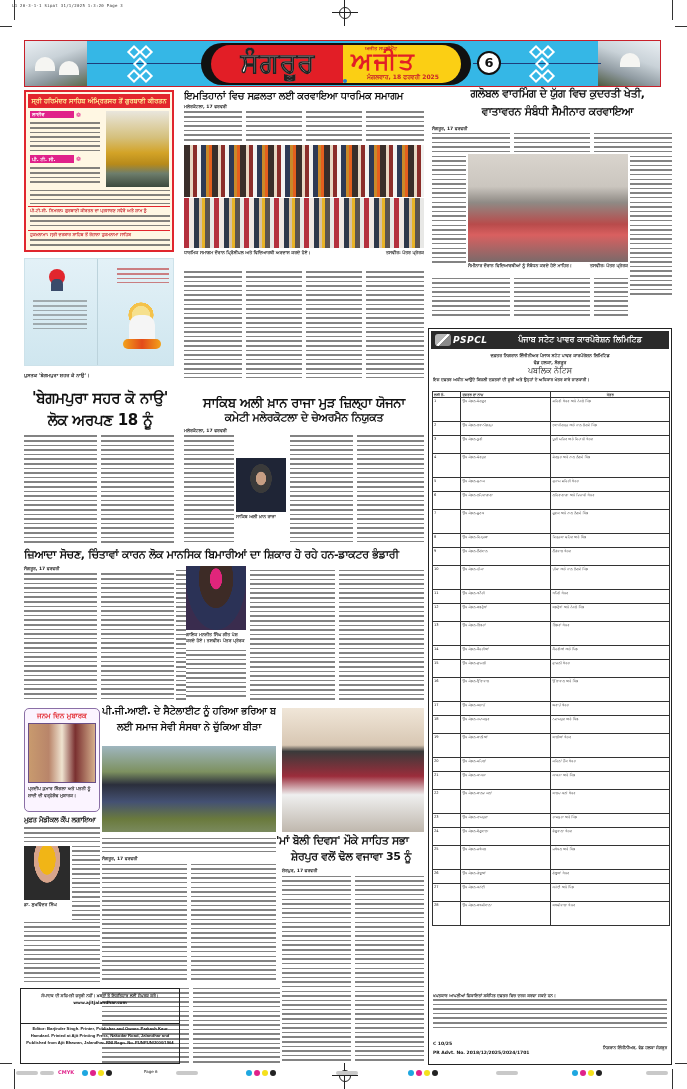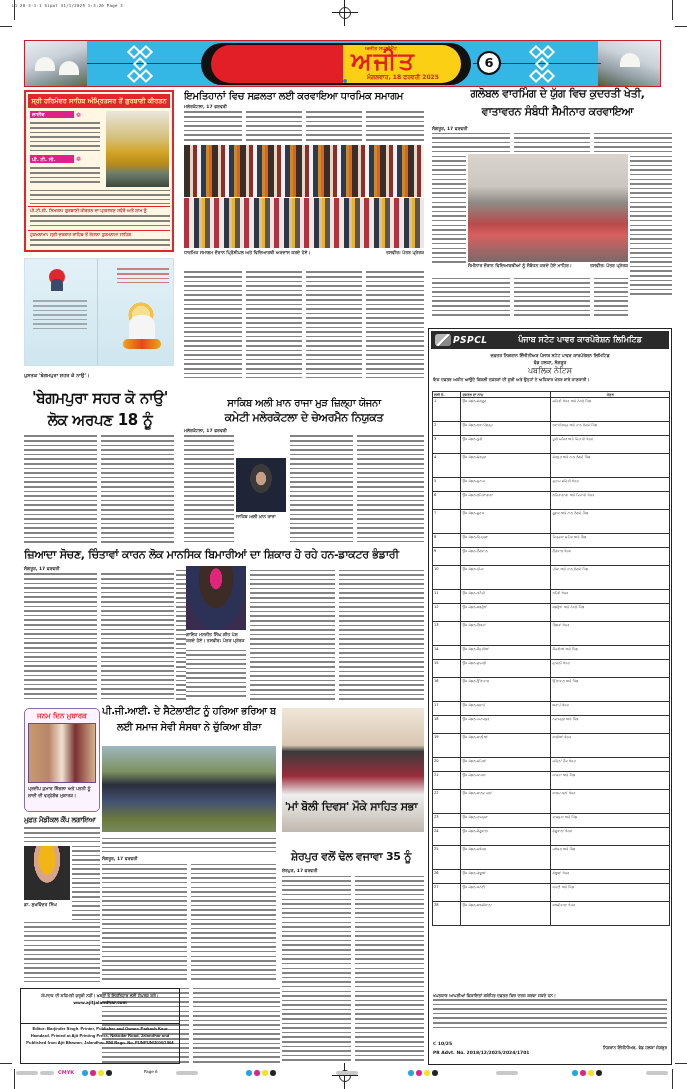--- a/index.html
+++ b/index.html
@@ -102,20 +102,21 @@
   <div class="abs diamond-set" style="left:502px;">
     <div class="diamond" style="left:4px;top:2px;"></div>
       <div class="diamond" style="left:16px;top:2px;"></div>
       <div class="diamond" style="left:10px;top:14px;"></div>
       <div class="diamond" style="left:4px;top:26px;"></div>
       <div class="diamond" style="left:16px;top:26px;"></div>
   </div>
   <div class="abs mh-pill"></div>
   <div class="abs mh-red"></div>
   <div class="abs mh-yellow"></div>
+  <div class="abs mh-sangrur">ਸੰਗਰੂਰ</div>
   <div class="abs mh-tag">ਅਜੀਤ ਸਪਲੀਮੈਂਟ</div>
   <div class="abs mh-ajit">ਅਜੀਤ</div>
   <div class="abs mh-date">ਮੰਗਲਵਾਰ, 18 ਫਰਵਰੀ 2025</div>
   <div class="abs mh-dot"></div>
   <div class="abs mh-page">6</div>
 </div>
 
 <div class="abs rule-red" style="left:24px;top:90px;width:150px;height:162px;background:#fff7e3;">
   <div class="abs" style="left:2px;top:2px;width:142px;height:14px;background:#e3262d;color:#fff59a;font-size:6.5px;font-weight:bold;text-align:center;line-height:14px;white-space:nowrap;overflow:hidden;">ਸ੍ਰੀ ਹਰਿਮੰਦਰ ਸਾਹਿਬ ਅੰਮ੍ਰਿਤਸਰ ਤੋਂ ਗੁਰਬਾਣੀ ਕੀਰਤਨ</div>
   <div class="abs" style="left:4px;top:19px;width:44px;height:7px;background:#e0218a;color:#fff;font-size:5px;font-weight:bold;line-height:7px;padding-left:2px;">ਲਾਈਵ</div>
@@ -178,21 +179,21 @@
 <div class="abs photo photo-crowd1" style="left:184px;top:145px;width:240px;height:52px;"></div>
 <div class="abs photo photo-crowd2" style="left:184px;top:198px;width:240px;height:50px;"></div>
 <div class="abs caption" style="left:184px;top:250px;width:240px;height:18px;white-space:normal;"><span>ਧਾਰਮਿਕ ਸਮਾਗਮ ਦੌਰਾਨ ਪ੍ਰਿੰਸੀਪਲ ਅਤੇ ਵਿਦਿਆਰਥੀ ਅਰਦਾਸ ਕਰਦੇ ਹੋਏ।</span> <span style="float:right;">ਤਸਵੀਰ: ਪੱਤਰ ਪ੍ਰੇਰਕ</span></div>
 <div class="abs text-block" style="left:184px;top:270px;width:240px;height:108px;">
     <div class="lines"></div>
     <div class="col-gap" style="left:58px;"></div>
     <div class="col-gap" style="left:118px;"></div>
     <div class="col-gap" style="left:178px;"></div>
   </div>
 
-<div class="abs headline" style="left:184px;top:396px;width:240px;font-size:10px;text-align:center;line-height:14px;">ਸਾਕਿਬ ਅਲੀ ਖ਼ਾਨ ਰਾਜਾ ਮੁੜ ਜ਼ਿਲ੍ਹਾ ਯੋਜਨਾ</div>
+<div class="abs headline" style="left:184px;top:396px;width:240px;font-size:13px;text-align:center;line-height:14px;">ਸਾਕਿਬ ਅਲੀ ਖ਼ਾਨ ਰਾਜਾ ਮੁੜ ਜ਼ਿਲ੍ਹਾ ਯੋਜਨਾ</div>
 <div class="abs headline" style="left:184px;top:411px;width:240px;font-size:11px;text-align:center;line-height:14px;">ਕਮੇਟੀ ਮਲੇਰਕੋਟਲਾ ਦੇ ਚੇਅਰਮੈਨ ਨਿਯੁਕਤ</div>
 <div class="abs" style="left:184px;top:428px;font-size:4.5px;font-weight:bold;">ਮਲੇਰਕੋਟਲਾ, 17 ਫਰਵਰੀ</div>
 <div class="abs text-block" style="left:184px;top:434px;width:50px;height:108px;">
     <div class="lines"></div>
   </div>
 <div class="abs photo photo-portrait-dark" style="left:236px;top:458px;width:50px;height:54px;"></div>
 <div class="abs caption" style="left:236px;top:514px;width:50px;">ਸਾਕਿਬ ਅਲੀ ਖ਼ਾਨ ਰਾਜਾ</div>
 <div class="abs text-block" style="left:290px;top:434px;width:134px;height:108px;">
     <div class="lines"></div>
     <div class="col-gap" style="left:63px;"></div>
@@ -241,21 +242,21 @@
 <div class="abs text-block" style="left:102px;top:836px;width:174px;height:16px;">
     <div class="lines"></div>
   </div>
 <div class="abs" style="left:102px;top:856px;font-size:4.5px;font-weight:bold;">ਸੰਗਰੂਰ, 17 ਫਰਵਰੀ</div>
 <div class="abs text-block" style="left:102px;top:862px;width:174px;height:120px;">
     <div class="lines"></div>
     <div class="col-gap" style="left:85px;"></div>
   </div>
 
 <div class="abs photo photo-group" style="left:282px;top:708px;width:142px;height:124px;"></div>
-<div class="abs headline" style="left:276px;top:800px;width:150px;font-size:11px;text-align:center;line-height:14px;">'ਮਾਂ ਬੋਲੀ ਦਿਵਸ' ਮੌਕੇ ਸਾਹਿਤ ਸਭਾ</div>
+<div class="abs headline" style="left:276px;top:834px;width:150px;font-size:11px;text-align:left;line-height:14px;">'ਮਾਂ ਬੋਲੀ ਦਿਵਸ' ਮੌਕੇ ਸਾਹਿਤ ਸਭਾ</div>
 <div class="abs headline" style="left:276px;top:850px;width:150px;font-size:11px;text-align:center;line-height:14px;">ਸ਼ੇਰਪੁਰ ਵਲੋਂ ਢੋਲ ਵਜਾਵਾ 35 ਨੂੰ</div>
 <div class="abs" style="left:282px;top:868px;font-size:4.5px;font-weight:bold;">ਸ਼ੇਰਪੁਰ, 17 ਫਰਵਰੀ</div>
 <div class="abs text-block" style="left:282px;top:874px;width:142px;height:190px;">
     <div class="lines"></div>
     <div class="col-gap" style="left:69px;"></div>
   </div>
 <div class="abs text-block" style="left:102px;top:986px;width:178px;height:78px;">
     <div class="lines"></div>
     <div class="col-gap" style="left:87px;"></div>
   </div>

